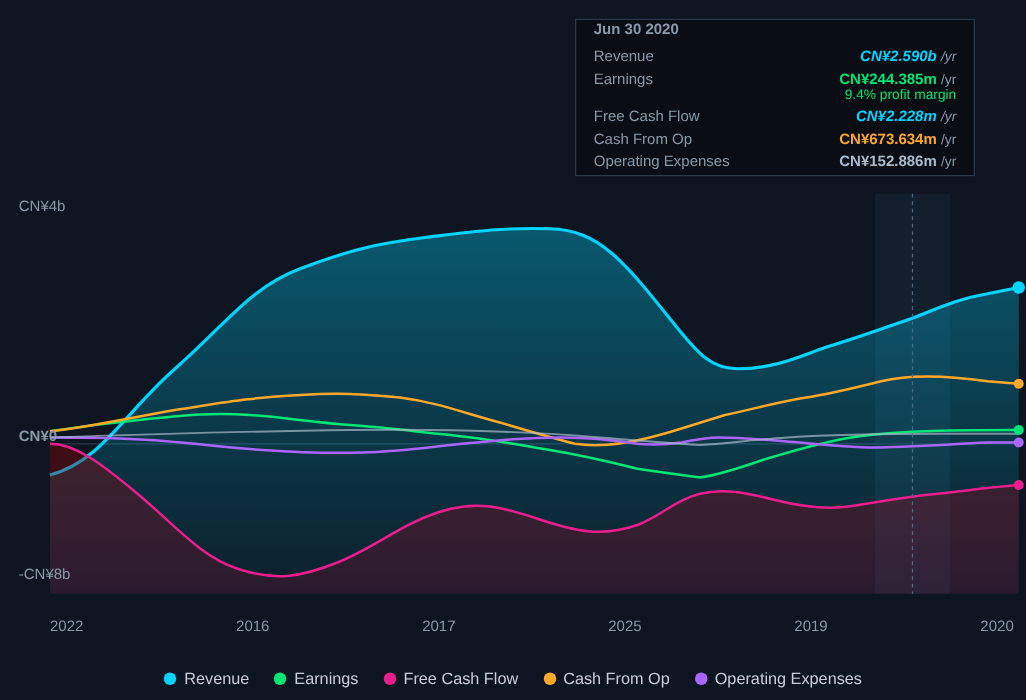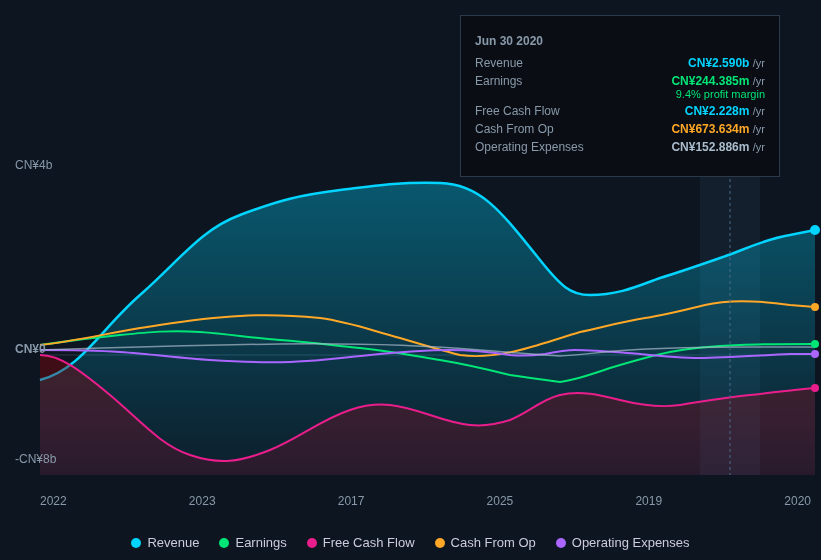--- a/index.html
+++ b/index.html
@@ -18,21 +18,21 @@
       height: 560px;
       background: #0d1520;
     }
     
     #tooltip {
       position: absolute;
       top: 15px;
       left: 460px;
       background: #0a0e14;
       border: 1px solid #2a3a4a;
-      padding: 18px 14px;
+      padding: 0 14px;
       min-width: 320px;
       z-index: 10;
     }
     #tooltip-title {
       color: #8899aa;
       font-size: 12px;
       margin-bottom: 8px;
       font-weight: bold;
     }
     .tooltip-row {
@@ -49,21 +49,21 @@
     .tooltip-value {
       font-weight: bold;
       text-align: right;
     }
     .tooltip-sub {
       color: #8899aa;
       font-size: 11px;
       text-align: right;
       margin-left: 40px;
     }
-    .v-cyan { color: #00d4ff; }
+    .v-cyan { color: #00d4ff; font-style: italic; }
     .v-green { color: #00e676; text-align: right; }
     .v-gray { color: #aabbcc; }
     
     #y-label-top {
       position: absolute;
       left: 15px;
       top: 158px;
       color: #8899aa;
       font-size: 12px;
     }
@@ -253,21 +253,21 @@
     <circle cx="815" cy="354" r="4" fill="#aa66ff"></circle>
     <circle cx="815" cy="388" r="4" fill="#e91e8c"></circle>
   </svg>
 
   <div id="y-label-top">CN¥4b</div>
   <div id="y-label-mid">CN¥0</div>
   <div id="y-label-bot">-CN¥8b</div>
 
   <div id="x-axis">
     <span>2022</span>
-    <span>2023</span>
+    <span>2016</span>
     <span>2017</span>
     <span>2025</span>
     <span>2019</span>
     <span>2020</span>
   </div>
 
   <div id="tooltip">
     <div id="tooltip-title">Jun 30 2020</div>
 
     <div class="tooltip-row">

